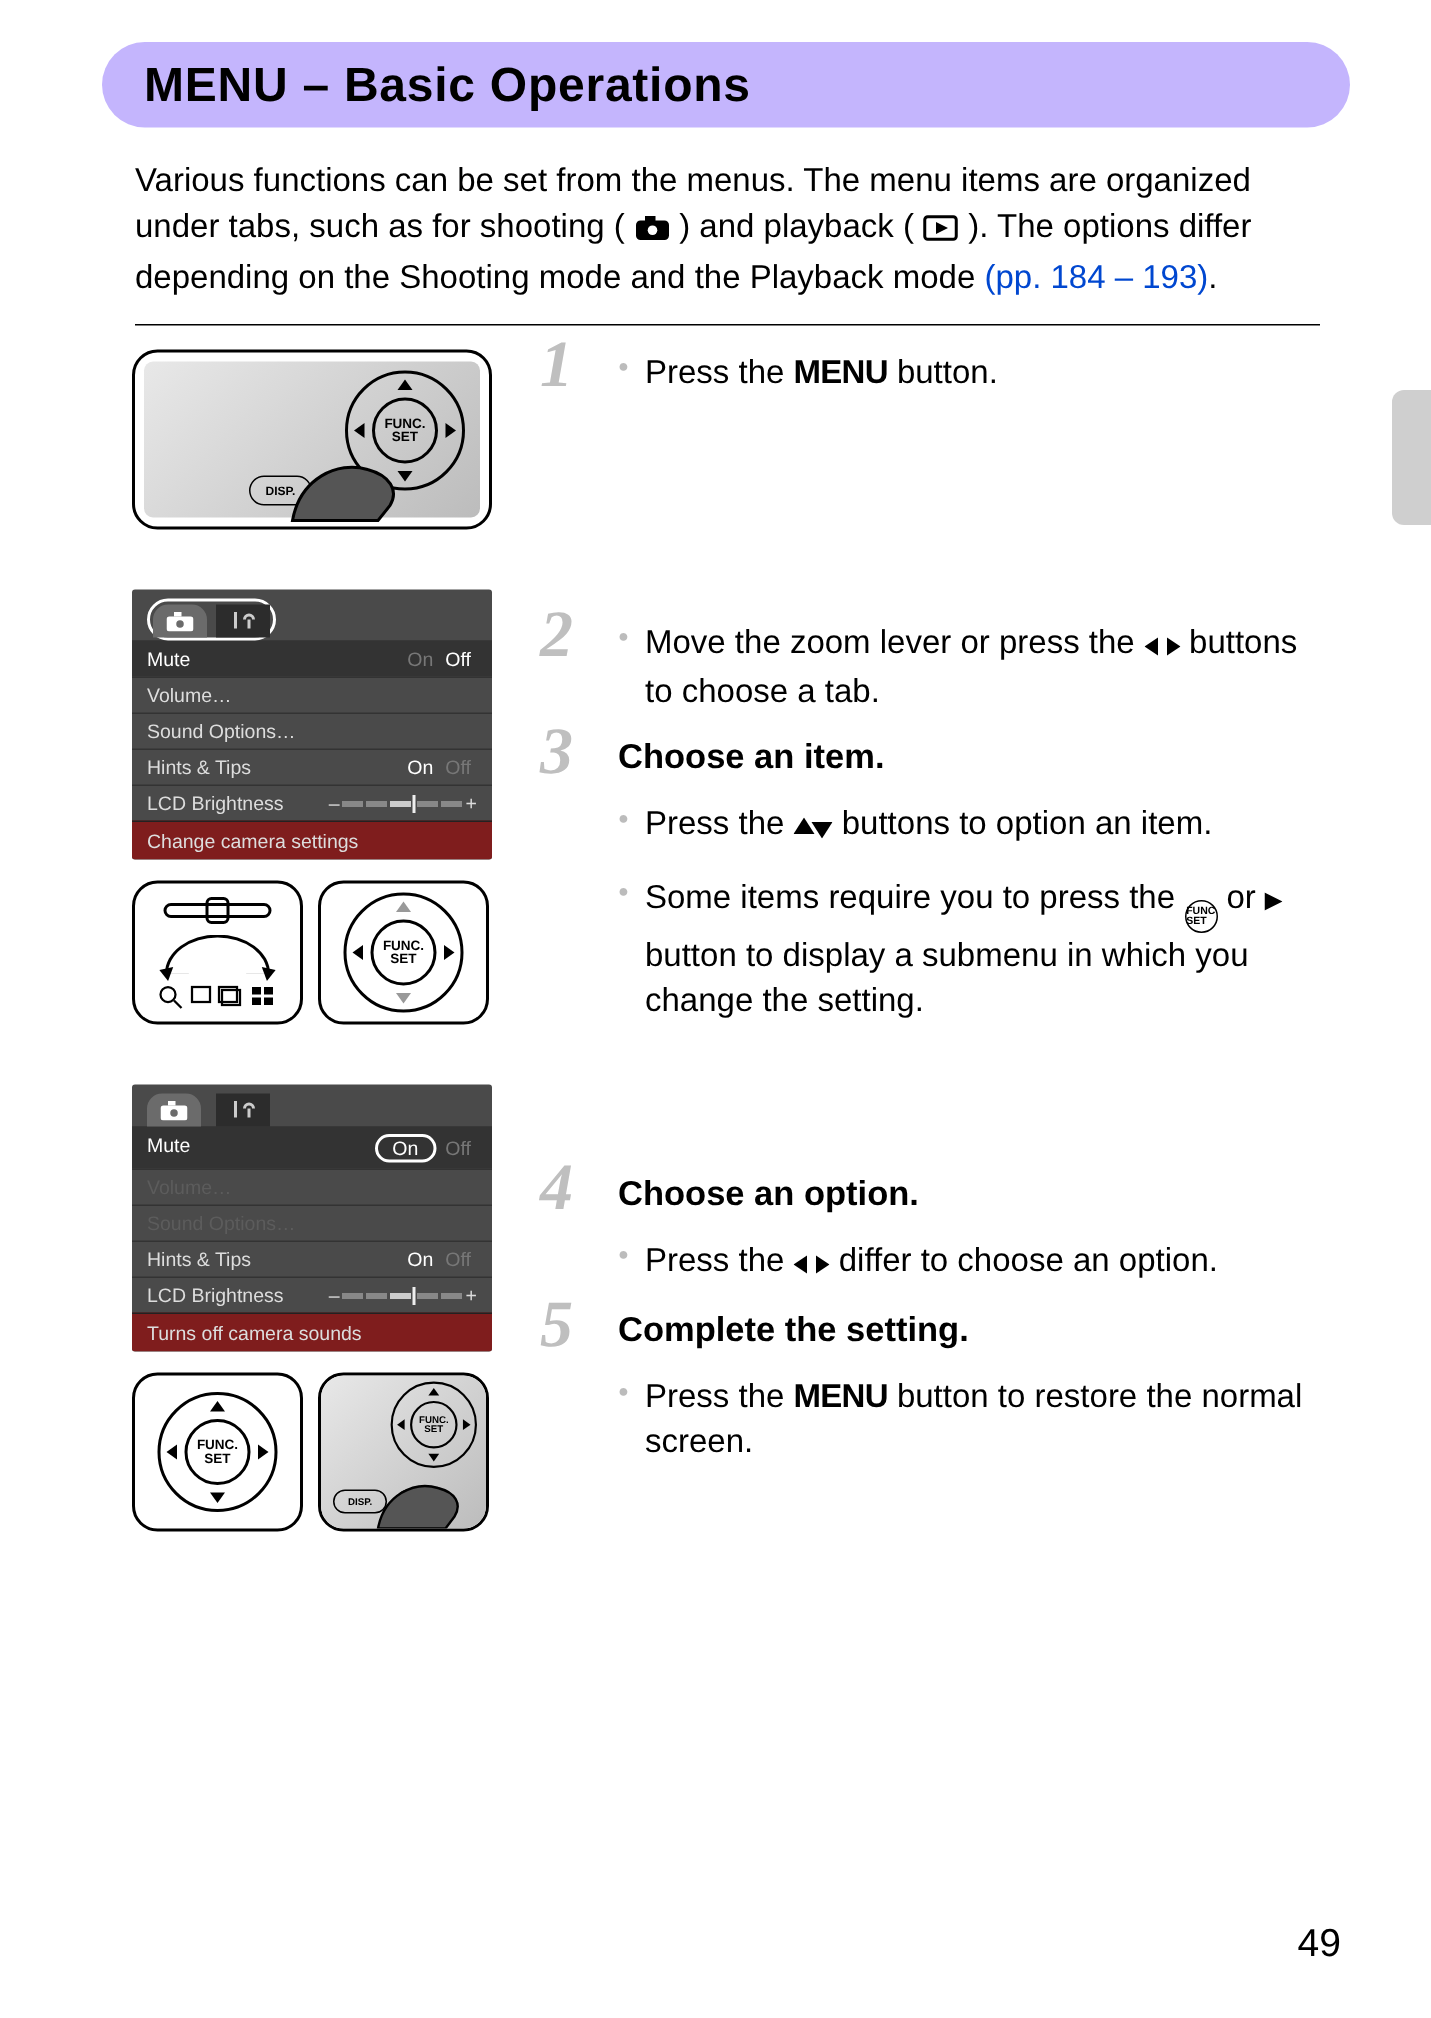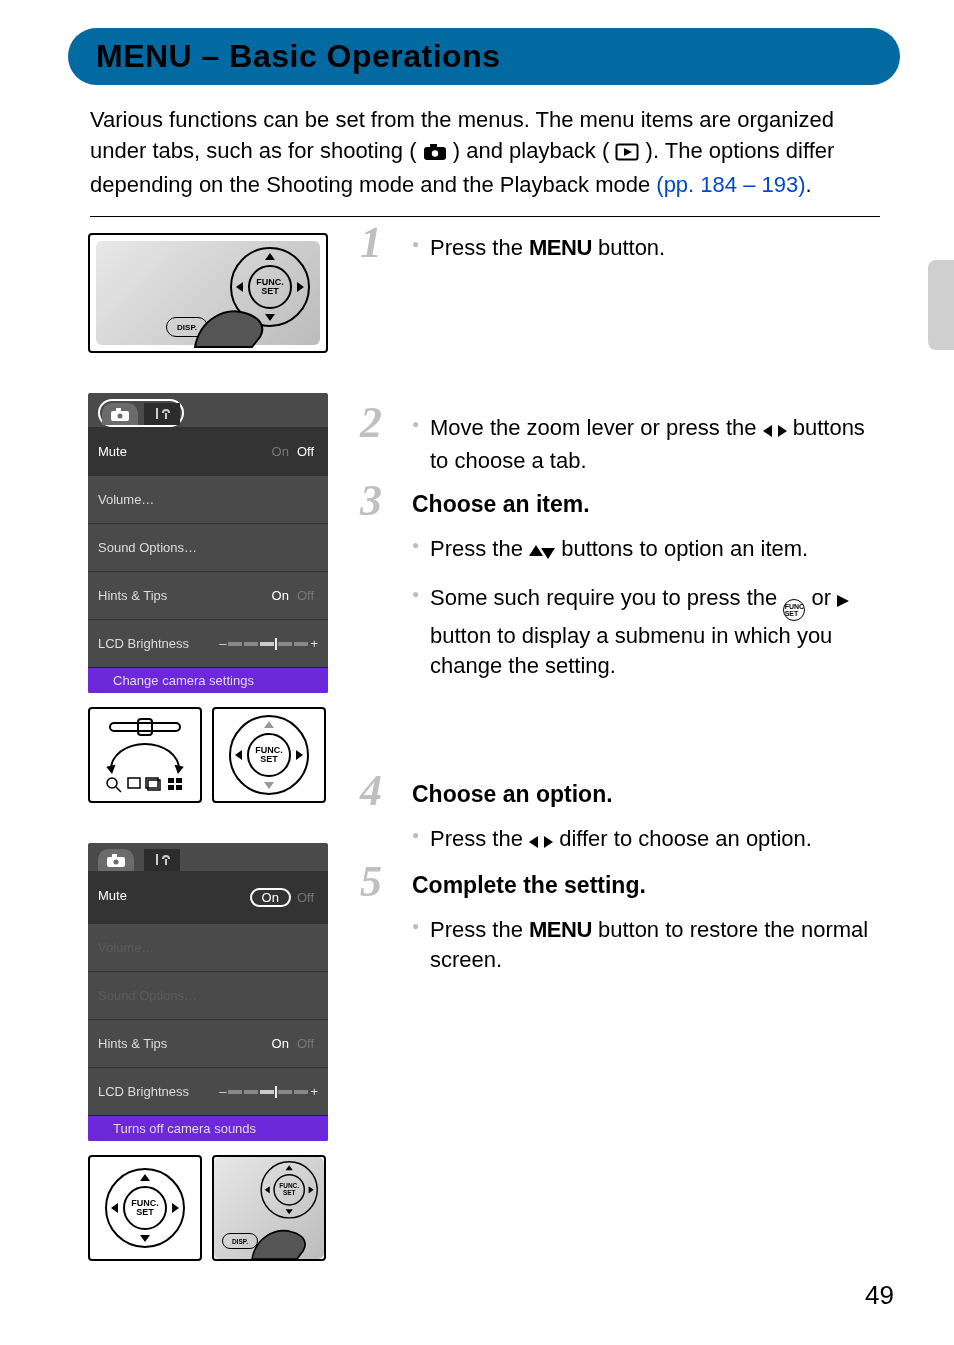--- a/index.html
+++ b/index.html
@@ -8,21 +8,21 @@
     font-family: Arial, Helvetica, sans-serif;
     font-size: 22px;
     color: #000;
     background: #fff;
     padding: 28px 54px 40px 68px;
     position: relative;
   }
 
   
   .title-bar {
-    background: #0369a1;
+    background: #c4b5fd;
     border-radius: 34px;
     padding: 10px 28px;
     margin: 0 0 20px 0;
   }
   .title-bar h1 {
     font-family: Arial, sans-serif;
     font-weight: 900;
     font-size: 32px;
     letter-spacing: 0.5px;
   }
@@ -121,21 +121,21 @@
   .page-number {
     position: absolute;
     bottom: 34px;
     right: 60px;
     font-size: 26px;
   }
 
   
   .illus {
     border: 2px solid #000;
-    border-radius: 4px;
+    border-radius: 17px;
     background: #fff;
     padding: 6px;
     display: flex;
     align-items: center;
     justify-content: center;
   }
 
   
   .lcd {
     width: 240px;
@@ -161,21 +161,21 @@
   .lcd .tabs-wrap {
     border: 2px solid #fff;
     border-radius: 16px;
     padding: 2px 2px 0 2px;
     display: inline-flex;
     gap: 6px;
   }
   .lcd .row {
     display: flex;
     justify-content: space-between;
-    padding: 16px 10px;
+    padding: 4px 10px;
     border-top: 1px solid #333;
   }
   .lcd .row.sel {
     background: #333;
     color: #fff;
   }
   .lcd .row .val .dim { color: #777; margin: 0 4px; }
   .lcd .row .val .on { color: #fff; margin: 0 4px; }
   .lcd .row.faint { color: #5c5c5c; }
   .lcd .opt-circle {
@@ -196,23 +196,23 @@
     background: #888;
   }
   .lcd .slider span.seg.fill { background: #ccc; position: relative; }
   .lcd .slider span.tick {
     display: inline-block;
     width: 2px; height: 12px;
     background: #eee;
     margin: 0 -1px;
   }
   .lcd .footer {
-    padding: 5px 25px;
+    padding: 5px 10px;
     color: #ddd;
-    background: #6d28d9;
+    background: #7f1d1d;
     border-top: 1px solid #222;
   }
 
   
   .dpad {
     width: 80px; height: 80px;
     border: 2px solid #000;
     border-radius: 50%;
     position: relative;
     display: flex; align-items: center; justify-content: center;
@@ -495,21 +495,21 @@
       <div class="step-title">Choose an item.</div>
       <div class="step-body">
           <ul>
         <li>
           <span>Press the </span><span class="inline-icon"><svg width="26" height="14">
                   <polygon points="7,0 0,11 14,11" fill="#000"></polygon>
                   <polygon points="19,14 12,3 26,3" fill="#000"></polygon>
                 </svg></span><span> buttons to option an item.</span>
         </li>
         <li>
-          <span>Some such require you to press the </span><span class="func-circle">FUNC<br>SET</span><span> or </span><span class="inline-icon"><svg width="12" height="14">
+          <span>Some items require you to press the </span><span class="func-circle">FUNC<br>SET</span><span> or </span><span class="inline-icon"><svg width="12" height="14">
                   <polygon points="0,1 12,7 0,13" fill="#000"></polygon>
                 </svg></span><span> button to display a submenu in which you change the setting.</span>
         </li>
       </ul>
         </div>
     </div>
 
     <div style="height:84px;"></div>
 
     <div class="step">

